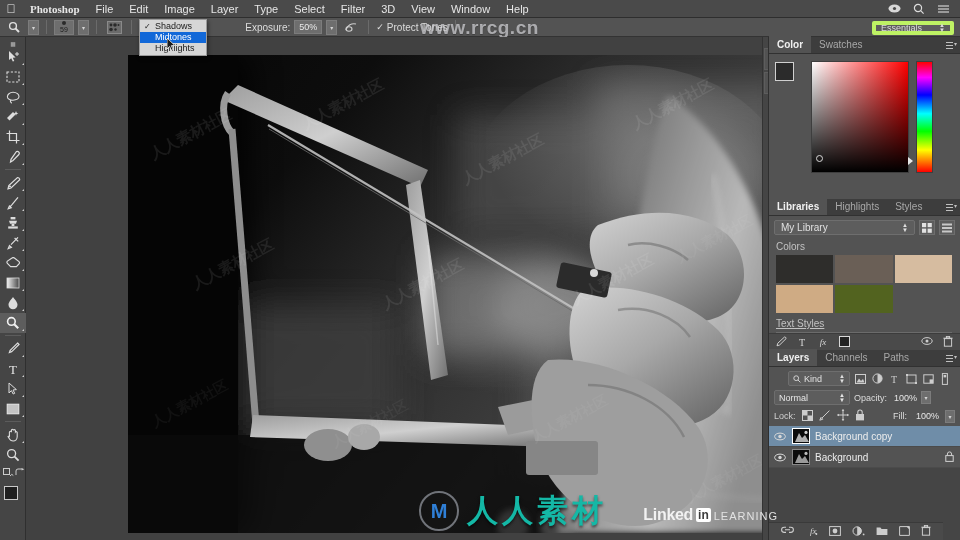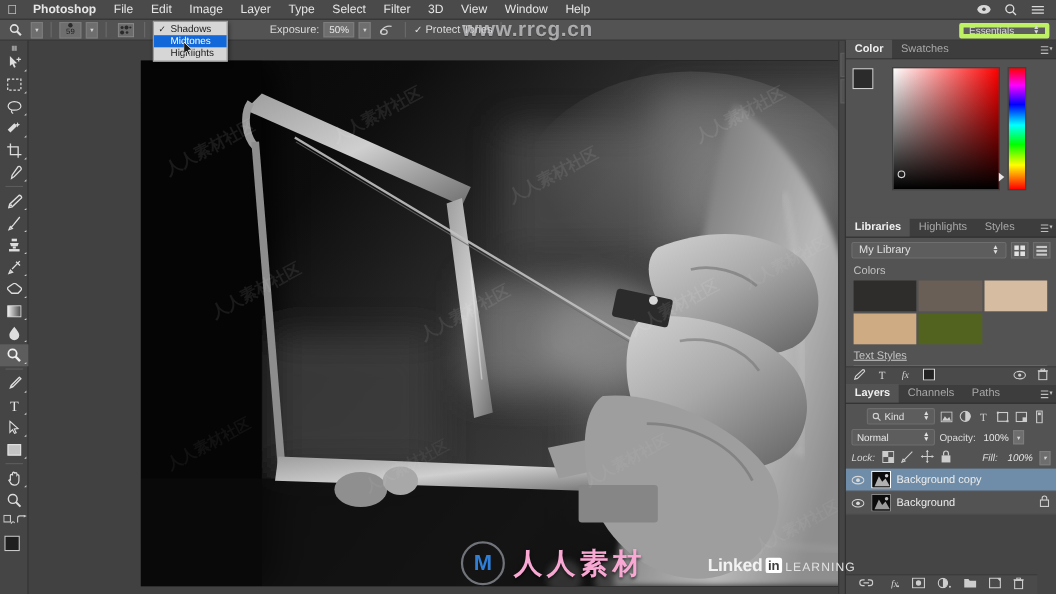--- a/index.html
+++ b/index.html
@@ -21,21 +21,21 @@
     display: flex; align-items: center;
     border-bottom: 1px solid #2e2e2e;
   }
   .apple-logo {
     width: 22px; text-align: center; font-size: 12px; color: #e8e8e8; line-height: 1;
   }
   .mac-menu-item {
     padding: 0 8px; font-size: 11px; color: #e6e6e6; line-height: 18px;
     white-space: nowrap;
   }
-  .mac-menu-item.bold { font-weight: bold; }
+  .mac-menu-item.bold { font-weight: bold; font-family: Liberation Serif, serif; }
   .macbar-right {
     margin-left: auto; display: flex; align-items: center; gap: 12px; padding-right: 10px;
   }
   .macbar-right svg { display: block; }
 
   
   .optionsbar {
     position: absolute; top: 18px; left: 0; width: 960px; height: 19px;
     background: #535353;
     border-bottom: 1px solid #333;
@@ -256,21 +256,21 @@
     width: 76px; height: 15px; background: #5d5d5d; border: 1px solid #6e6e6e;
     border-radius: 2px; font-size: 9px; color: #e6e6e6;
     display: flex; align-items: center; padding: 0 4px;
   }
   .opacity-val {
     width: 26px; height: 13px; font-size: 9px; color: #e6e6e6;
     display: flex; align-items: center; justify-content: flex-end;
   }
   .lock-row {
     display: flex; align-items: center; gap: 6px; padding: 2px 5px 3px 5px;
-    font-size: 9px; color: #d0d0d0; font-style: italic;
+    font-size: 9px; color: #d0d0d0;
   }
   .layer-item {
     display: flex; align-items: center; gap: 5px;
     height: 21px; padding-left: 4px; border-bottom: 1px solid #4b4b4b;
   }
   .layer-item.selected { background: #6f8da8; }
   .eye-cell { width: 14px; display: flex; align-items: center; justify-content: center; }
   .layer-thumb {
     width: 18px; height: 16px; background: #1a1a1a; border: 1px solid #888;
     position: relative; overflow: hidden; flex: none;
@@ -305,21 +305,21 @@
     position: absolute; left: 393px; bottom: 8px; z-index: 35;
     display: flex; align-items: center; gap: 8px; pointer-events: none;
   }
   .wm-logo {
     width: 40px; height: 40px; border-radius: 50%;
     border: 2px solid rgba(190,195,205,0.55);
     display: flex; align-items: center; justify-content: center;
     font-size: 20px; font-weight: bold; color: #2f7fd6;
   }
   .wm-cn {
-    font-size: 26px; font-weight: bold; color: #f9a8d4;
+    font-size: 31px; font-weight: bold; color: #14b8a6;
     letter-spacing: 4px; text-shadow: 0 2px 3px rgba(0,0,0,0.6);
   }
 
   
   .wm-tile {
     position: absolute; color: rgba(255,255,255,0.085);
     font-size: 15px; font-weight: bold; pointer-events: none;
     transform: rotate(-28deg); white-space: nowrap;
   }
   .wm-tile-dark {

